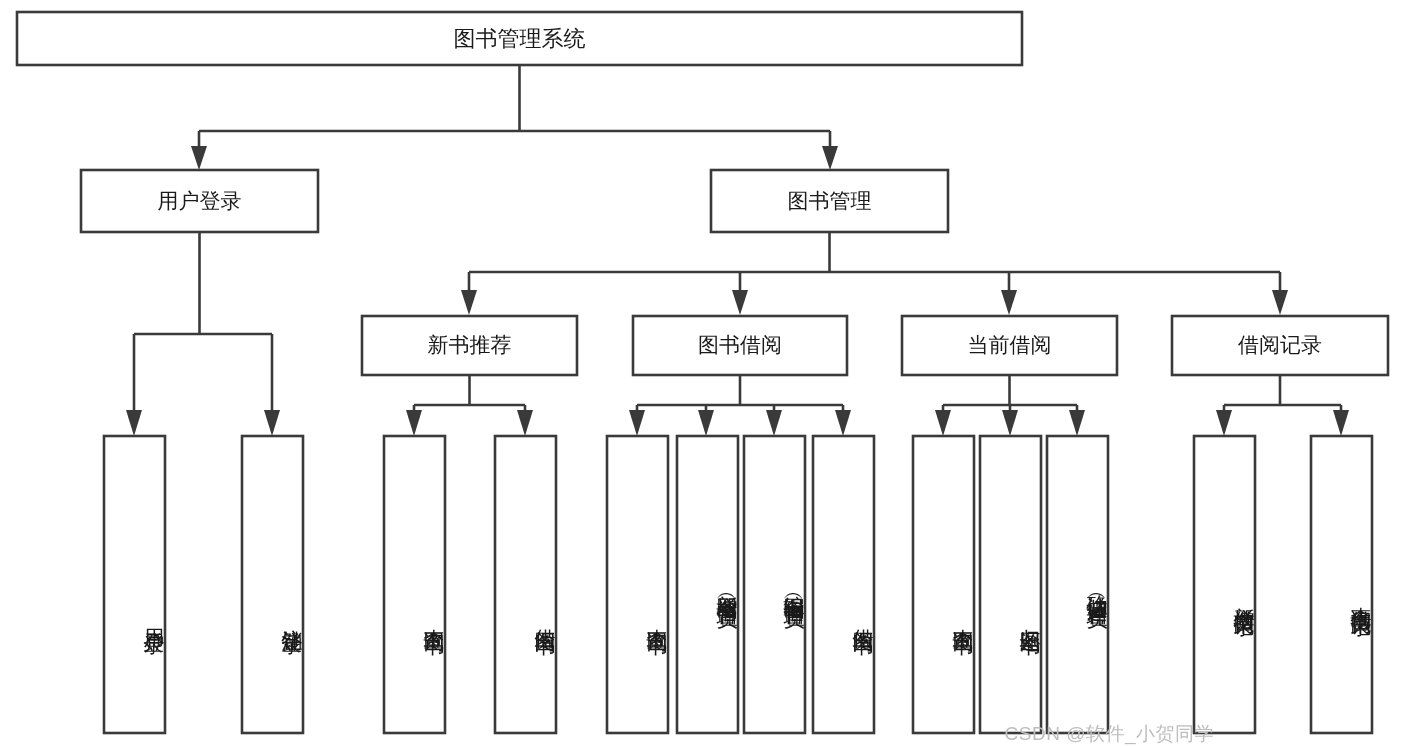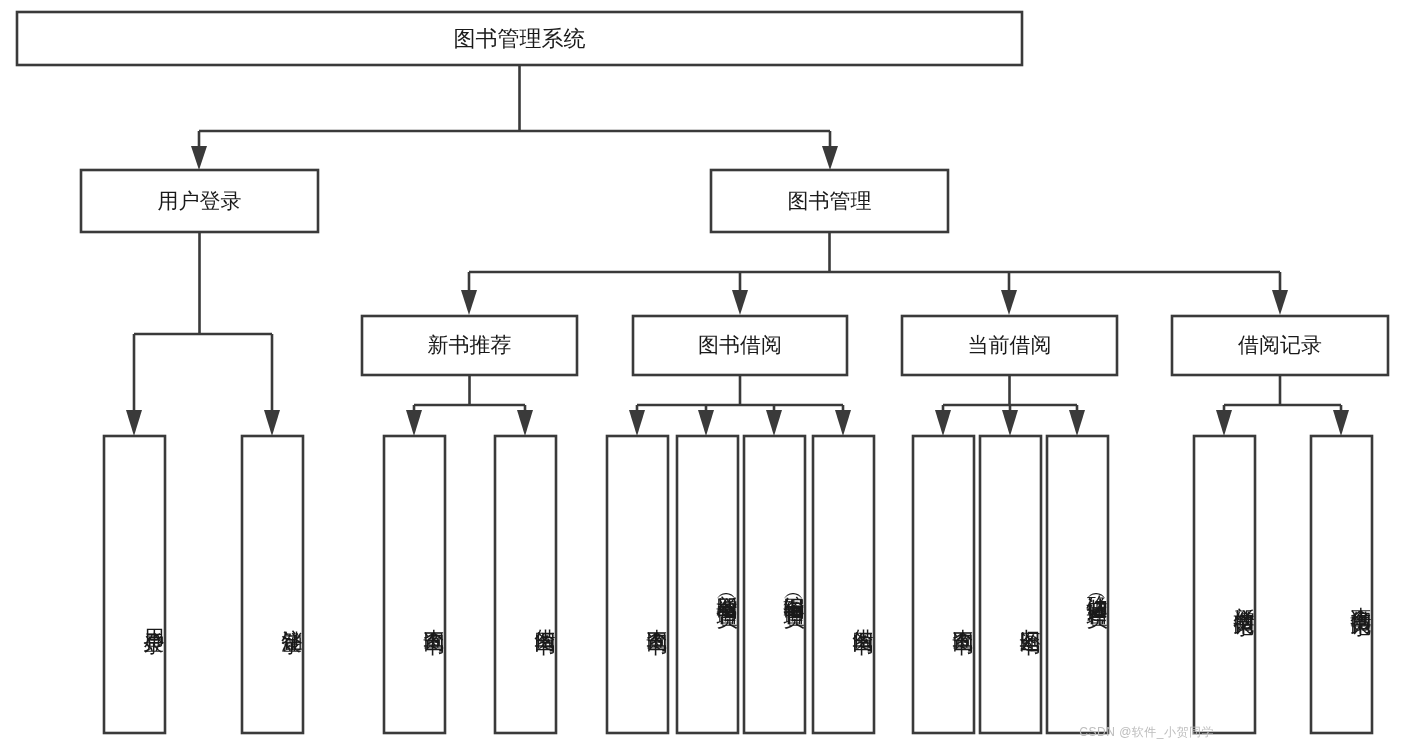--- a/index.html
+++ b/index.html
@@ -68,23 +68,23 @@
     letter-spacing: 2px;
     display: flex;
     align-items: flex-start;
     justify-content: center;
     white-space: nowrap;
     pointer-events: none;
   }
   .watermark {
     position: absolute;
     right: 8px;
-    bottom: 6px;
-    font-family: "Liberation Sans", "DejaVu Sans", sans-serif;
-    font-size: 12px;
+    bottom: 0;
+    font-family: "Liberation Sans", "DejaVu Sans", sans-serif;
+    font-size: 19px;
     color: #bdbdbd;
     letter-spacing: 0.5px;
     white-space: nowrap;
   }
 </style>
 </head>
 <body>
 
 <div id="diagram-root">
 

